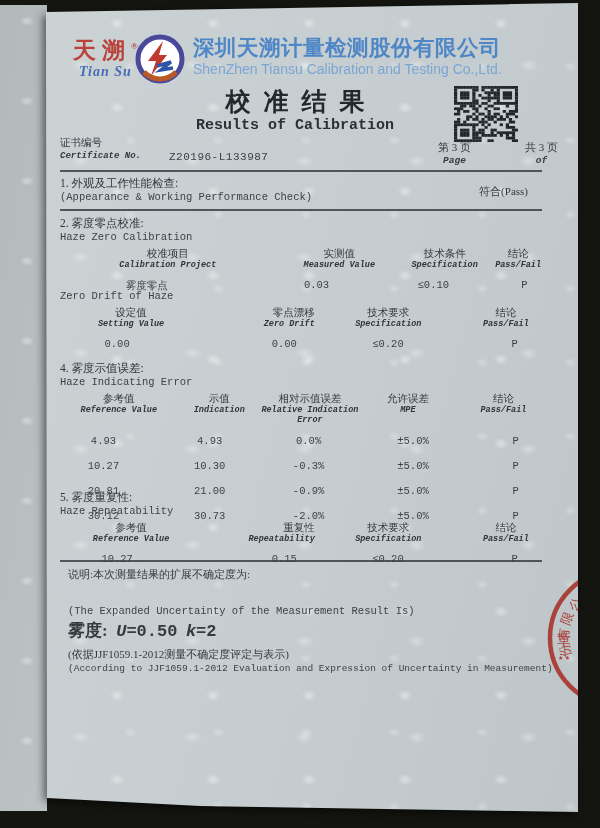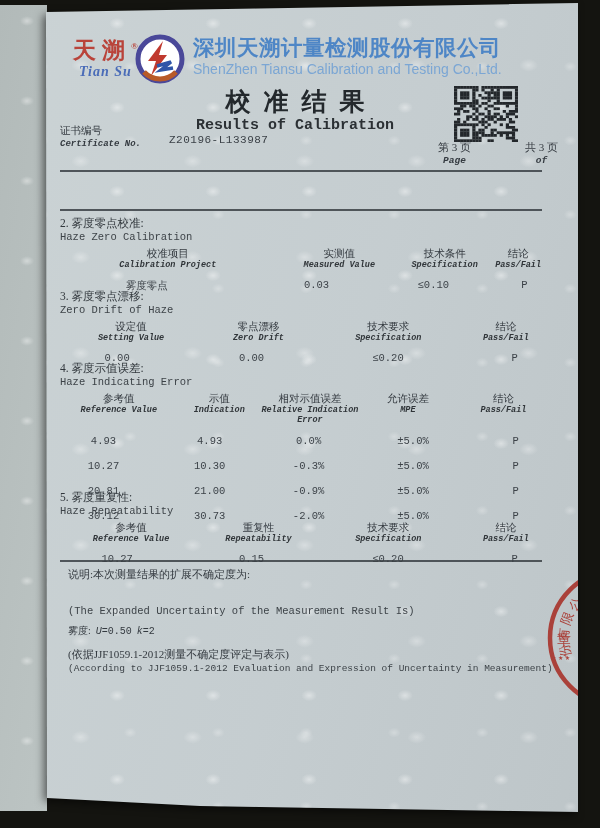--- a/index.html
+++ b/index.html
@@ -46,21 +46,21 @@
   .title-en{font-family:"Liberation Mono","DejaVu Sans Mono",monospace;font-size:15px;font-weight:700;color:#2b3034;line-height:18px;}
 
   .qr-box{position:absolute;left:409px;top:86px;width:64px;height:56px;}
   .qr-box svg{width:100%;height:100%;fill:#23272b;}
 
   .pageinfo{position:absolute;left:388px;top:140px;width:130px;display:flex;gap:44px;}
   .pageinfo .pcol{width:50%;text-align:center;}
   .pi-cn{font-size:11px;line-height:14px;white-space:nowrap;}
   .pi-en{font-family:"Liberation Mono","DejaVu Sans Mono",monospace;font-style:italic;font-weight:700;font-size:9.5px;line-height:13px;}
 
-  .cert-row{position:absolute;left:15px;top:124px;display:flex;align-items:center;}
+  .cert-row{position:absolute;left:15px;top:136px;display:flex;align-items:flex-end;}
   .cert-cn{font-size:10.5px;line-height:14px;}
   .cert-en{font-family:"Liberation Mono","DejaVu Sans Mono",monospace;font-style:italic;font-weight:700;font-size:9px;line-height:13px;}
   .cert-no{font-family:"Liberation Mono","DejaVu Sans Mono",monospace;font-size:11px;letter-spacing:.5px;margin-left:28px;padding-top:4px;color:#3b4147;}
 
   .rule{position:absolute;left:15px;width:482px;height:2px;background:rgba(58,64,68,.85);}
   .rule1{top:170px;} .rule2{top:209px;} .rule3{top:560px;}
 
   
   .s1-row{position:absolute;left:15px;top:176px;width:482px;display:flex;justify-content:space-between;align-items:flex-start;}
   .sec-cn{font-size:11.5px;line-height:14px;color:#31373c;}
@@ -72,29 +72,29 @@
   .sec2{top:216px;} .sec3{top:289px;} .sec4{top:361px;} .sec5{top:490px;}
   .tbl{margin-top:3px;}
   .tr{display:flex;align-items:flex-start;}
   .td{text-align:center;}
   .hcn{font-size:10.5px;line-height:13px;}
   .hen{font-family:"Liberation Mono","DejaVu Sans Mono",monospace;font-style:italic;font-weight:700;font-size:8.5px;line-height:10px;color:#303539;}
   .vrow{margin-top:8px;gap:32px;}
   .vrow .td{font-family:"Liberation Mono","DejaVu Sans Mono",monospace;font-size:10.5px;line-height:15px;color:#3c4248;}
   .sec4 .vrow .td{line-height:17px;}
   .t-s2 .c0{width:44%;} .t-s2 .c1{width:26%;} .t-s2 .c2{width:17%;} .t-s2 .c3{width:13%;}
-  .t-4col .c0{width:29%;} .t-4col .c1{width:23%;} .t-4col .c2{width:30%;} .t-4col .c3{width:18%;}
+  .t-4col .c0{width:29%;} .t-4col .c1{width:23%;text-align:right;} .t-4col .c2{width:30%;} .t-4col .c3{width:18%;}
   .t-s4 .c0{width:24%;} .t-s4 .c1{width:17%;} .t-s4 .c2{width:20%;} .t-s4 .c3{width:20%;} .t-s4 .c4{width:19%;}
 
   
   .notes{position:absolute;left:23px;top:567px;width:495px;}
   .n-cn{font-size:11px;line-height:15px;}
   .n-en{font-family:"Liberation Mono","DejaVu Sans Mono",monospace;font-size:10.5px;line-height:14px;color:#3d4348;margin-top:22px;}
   .n-en-long{font-family:"Liberation Mono","DejaVu Sans Mono",monospace;font-size:9.5px;line-height:14px;color:#3d4348;white-space:nowrap;}
-  .n-haze{margin-top:6px;font-size:10px;line-height:14px;}
+  .n-haze{margin-top:6px;font-size:17px;line-height:14px;font-weight:bold;}
   .n-haze .it{font-family:"Liberation Mono","DejaVu Sans Mono",monospace;font-style:italic;}
   .n-haze .mn{font-family:"Liberation Mono","DejaVu Sans Mono",monospace;}
   .n-ref{margin-top:8px;}
 
   
   .seal{position:absolute;left:478px;top:538px;width:130px;height:200px;opacity:.9;}
 </style>
 </head>
 <body>
 
@@ -382,20 +382,27 @@
   <div class="cert-row">
     <div>
       <div class="cert-cn">证书编号</div>
       <div class="cert-en">Certificate No.</div>
     </div>
     <div class="cert-no">Z20196-L133987</div>
   </div>
 
   <div class="rule rule1"></div>
 
+  <div class="s1-row">
+    <div>
+      <div class="sec-cn">1. 外观及工作性能检查:</div>
+      <div class="sec-en">(Appearance &amp; Working Performance Check)</div>
+    </div>
+    <div class="s1-pass">符合(Pass)</div>
+  </div>
 
   <div class="rule rule2"></div>
 
   <div class="sec sec2">
     <div class="sec-cn">2. 雾度零点校准:</div>
     <div class="sec-en">Haze Zero Calibration</div>
     <div class="tbl t-s2">
       <div class="tr">
         <div class="td c0">
                 <div class="hcn">校准项目</div>
@@ -417,21 +424,20 @@
       <div class="tr vrow">
         <div class="td c0" style="font-family:'Liberation Serif','DejaVu Serif',serif">雾度零点</div>
         <div class="td c1">0.03</div>
         <div class="td c2">≤0.10</div>
         <div class="td c3">P</div>
       </div>
     </div>
   </div>
 
   <div class="sec sec3">
-    <div class="sec-cn">3. 雾度零点漂移:</div>
     <div class="sec-en">Zero Drift of Haze</div>
     <div class="tbl t-4col">
       <div class="tr">
         <div class="td c0">
                 <div class="hcn">设定值</div>
                 <div class="hen">Setting Value</div>
               </div>
         <div class="td c1">
                 <div class="hcn">零点漂移</div>
                 <div class="hen">Zero Drift</div>

